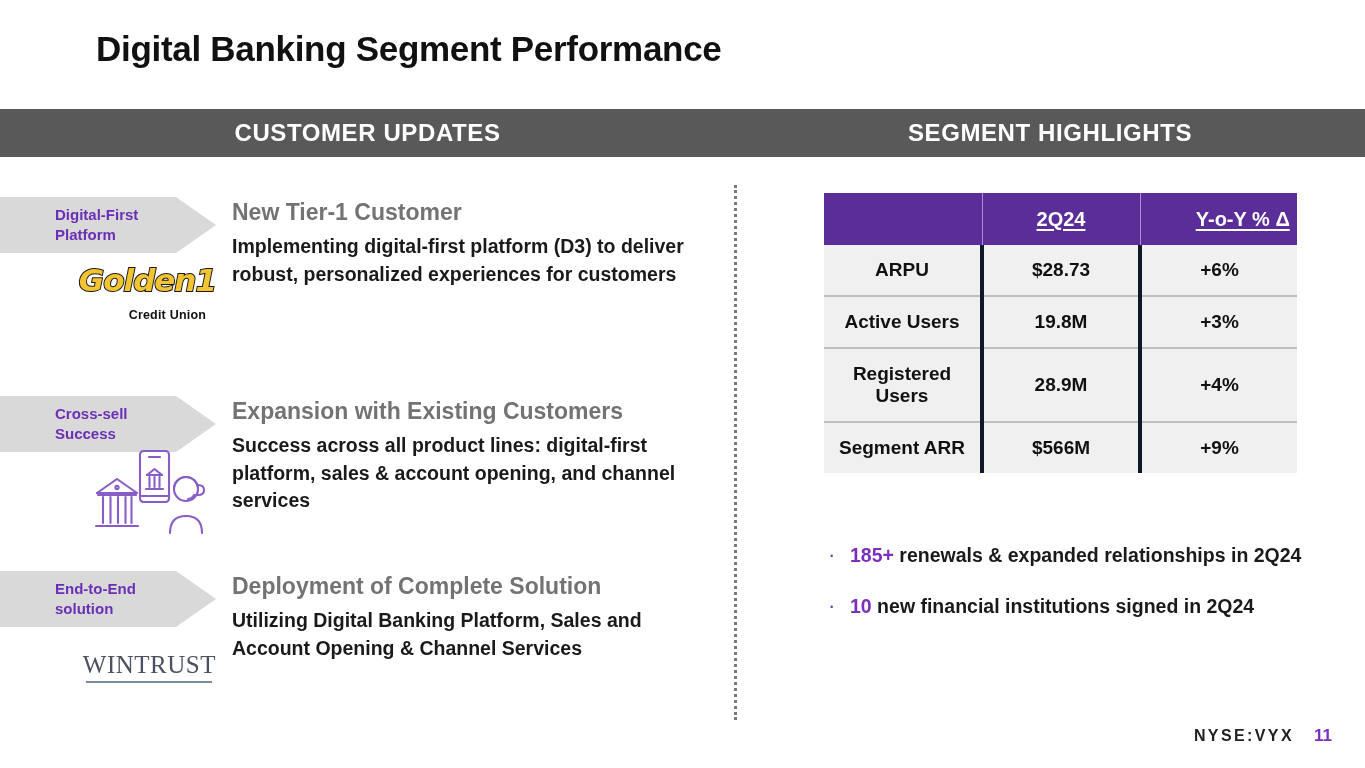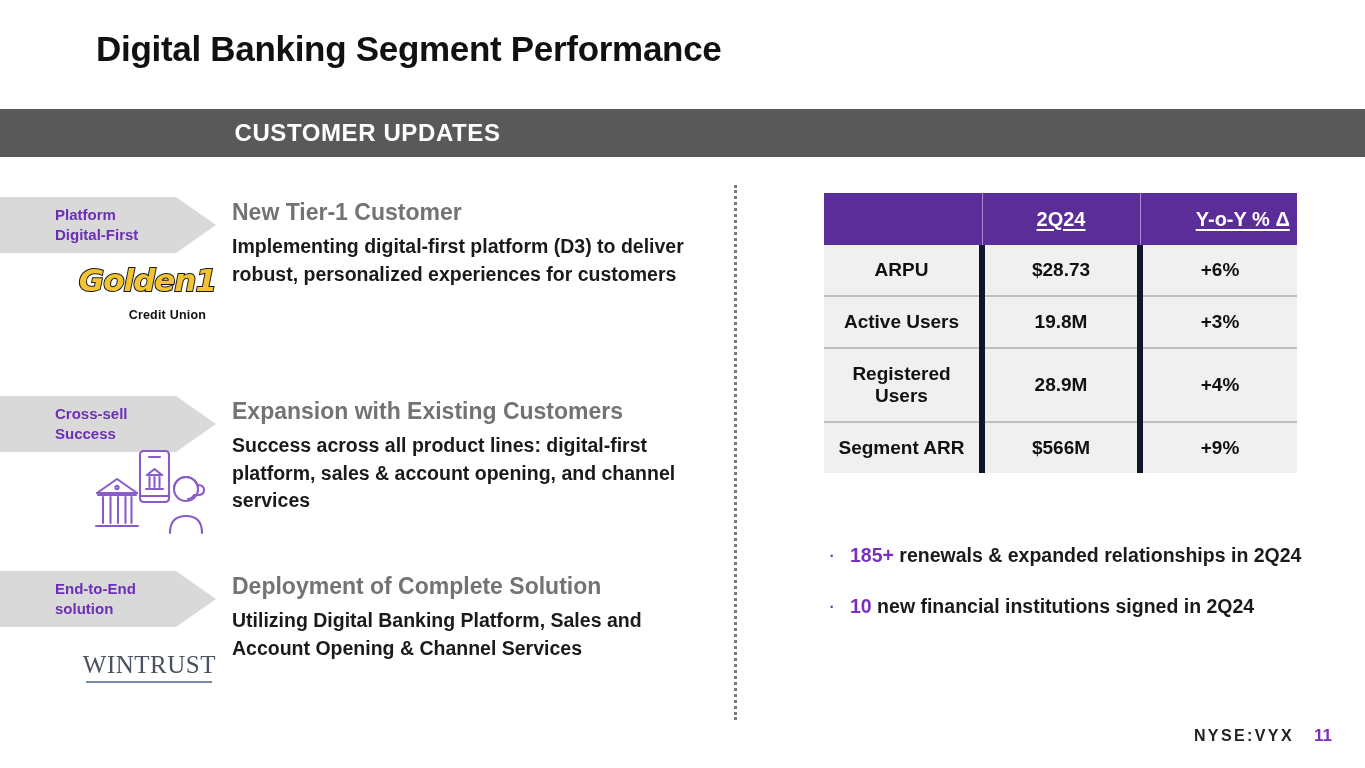--- a/index.html
+++ b/index.html
@@ -126,21 +126,21 @@
     background: #5B2D99; color: #ffffff;
     height: 52px; font-size: 20px; font-weight: 700;
     border-right: 1px solid #b08ad6;
   }
   .metrics thead th:last-child { border-right: none; padding-left: 48px; }
   .metrics thead th u { text-decoration: underline; text-underline-offset: 3px; }
   .metrics tbody td {
     background: #f0f0f0; color: #111111;
     font-size: 19px; font-weight: 700;
     border-top: 2px solid #bfbfbf;
-    border-right: 6px solid #0f172a;
+    border-right: 4px solid #0f172a;
     padding: 14px 4px;
   }
   .metrics tbody tr:first-child td { border-top: none; }
   .metrics tbody td:last-child { border-right: none; }
   .metrics col.c1 { width: 158px; }
   .metrics col.c2 { width: 158px; }
   .metrics col.c3 { width: 157px; }
 
   .bullets { position: absolute; left: 89px; top: 388px; width: 490px; }
   .bullet { display: flex; margin-bottom: 23px; }
@@ -167,30 +167,31 @@
 </style>
 </head>
 <body>
 
 <div class="slide">
 
   <div class="slide-title">Digital Banking Segment Performance</div>
 
   <div class="band">
     <div class="band-label band-left">CUSTOMER UPDATES</div>
+    <div class="band-label band-right">SEGMENT HIGHLIGHTS</div>
   </div>
 
   <div class="divider"></div>
 
   <div class="left-col">
 
     <div class="block block-1">
       <div class="chev">
+        <span>Digital-First</span>
         <span>Platform</span>
-        <span>Digital-First</span>
       </div>
       <div class="logo-wrap">
         <div class="golden1">
           <span class="g1-word">Golden1</span>
           <span class="g1-sub">Credit Union</span>
         </div>
       </div>
       <div class="text-col">
         <div class="blk-head">New Tier-1 Customer</div>
         <div class="blk-body">Implementing digital-first platform (D3) to deliver robust, personalized experiences for customers</div>

